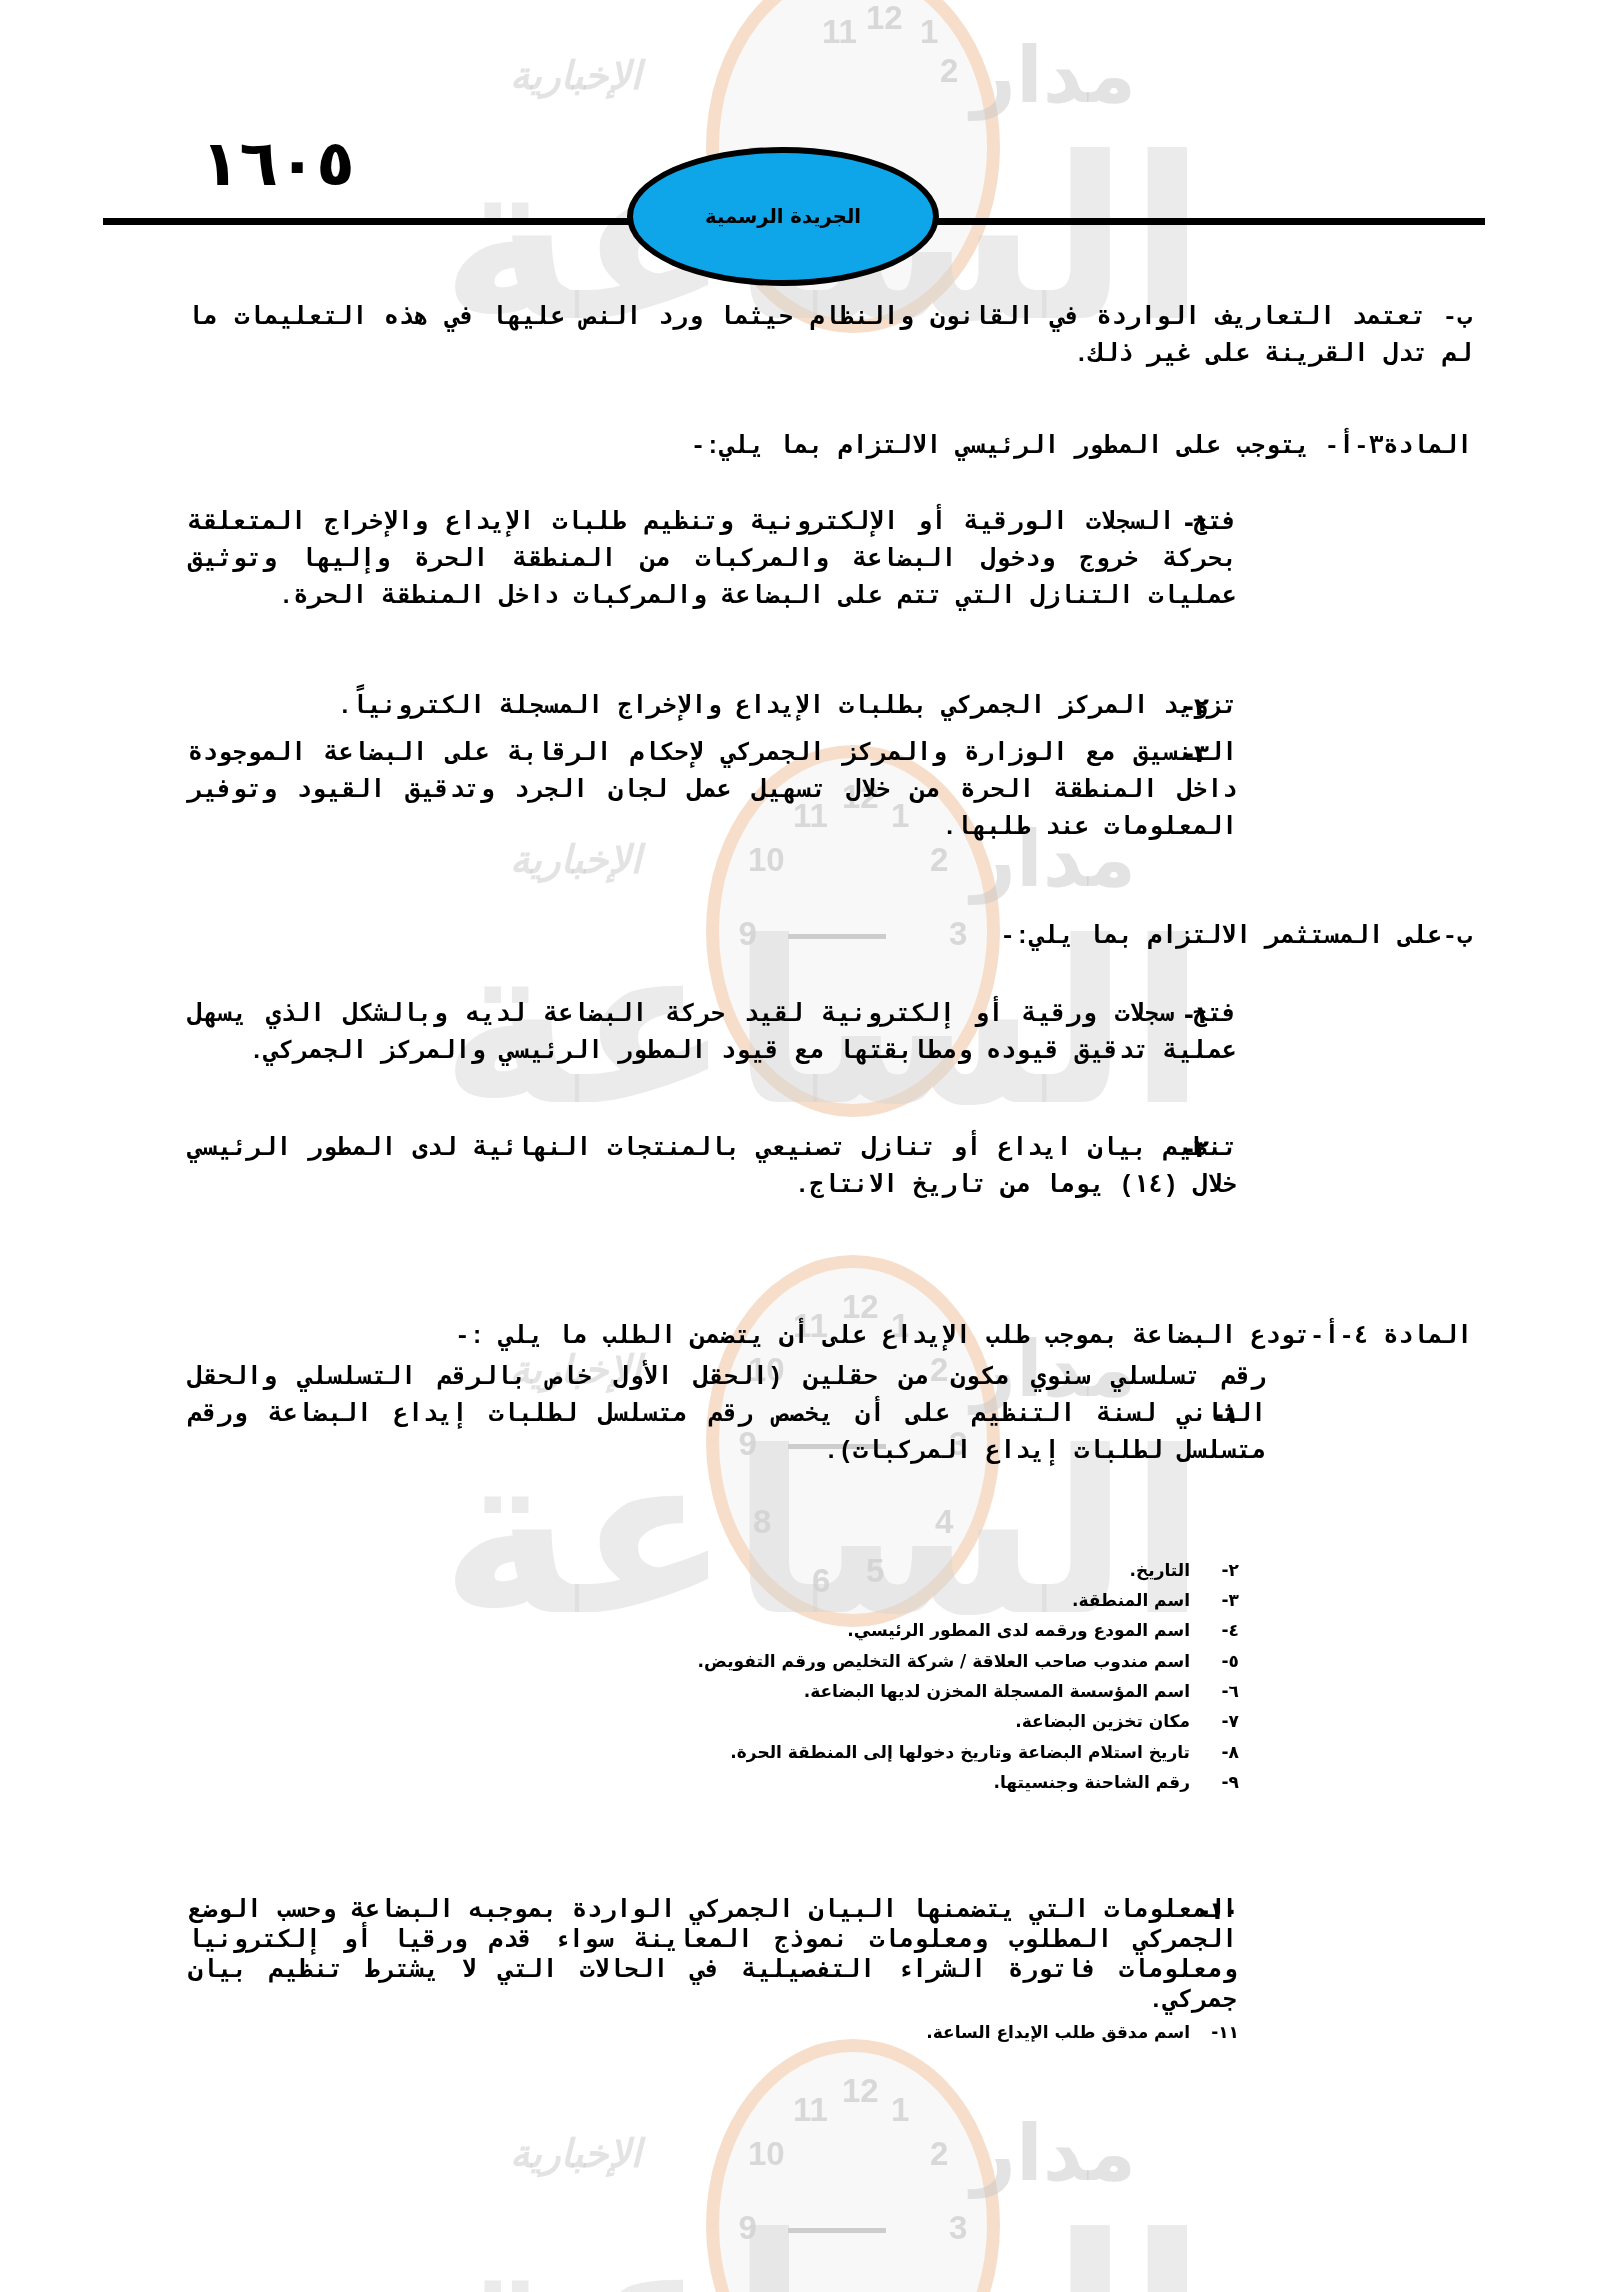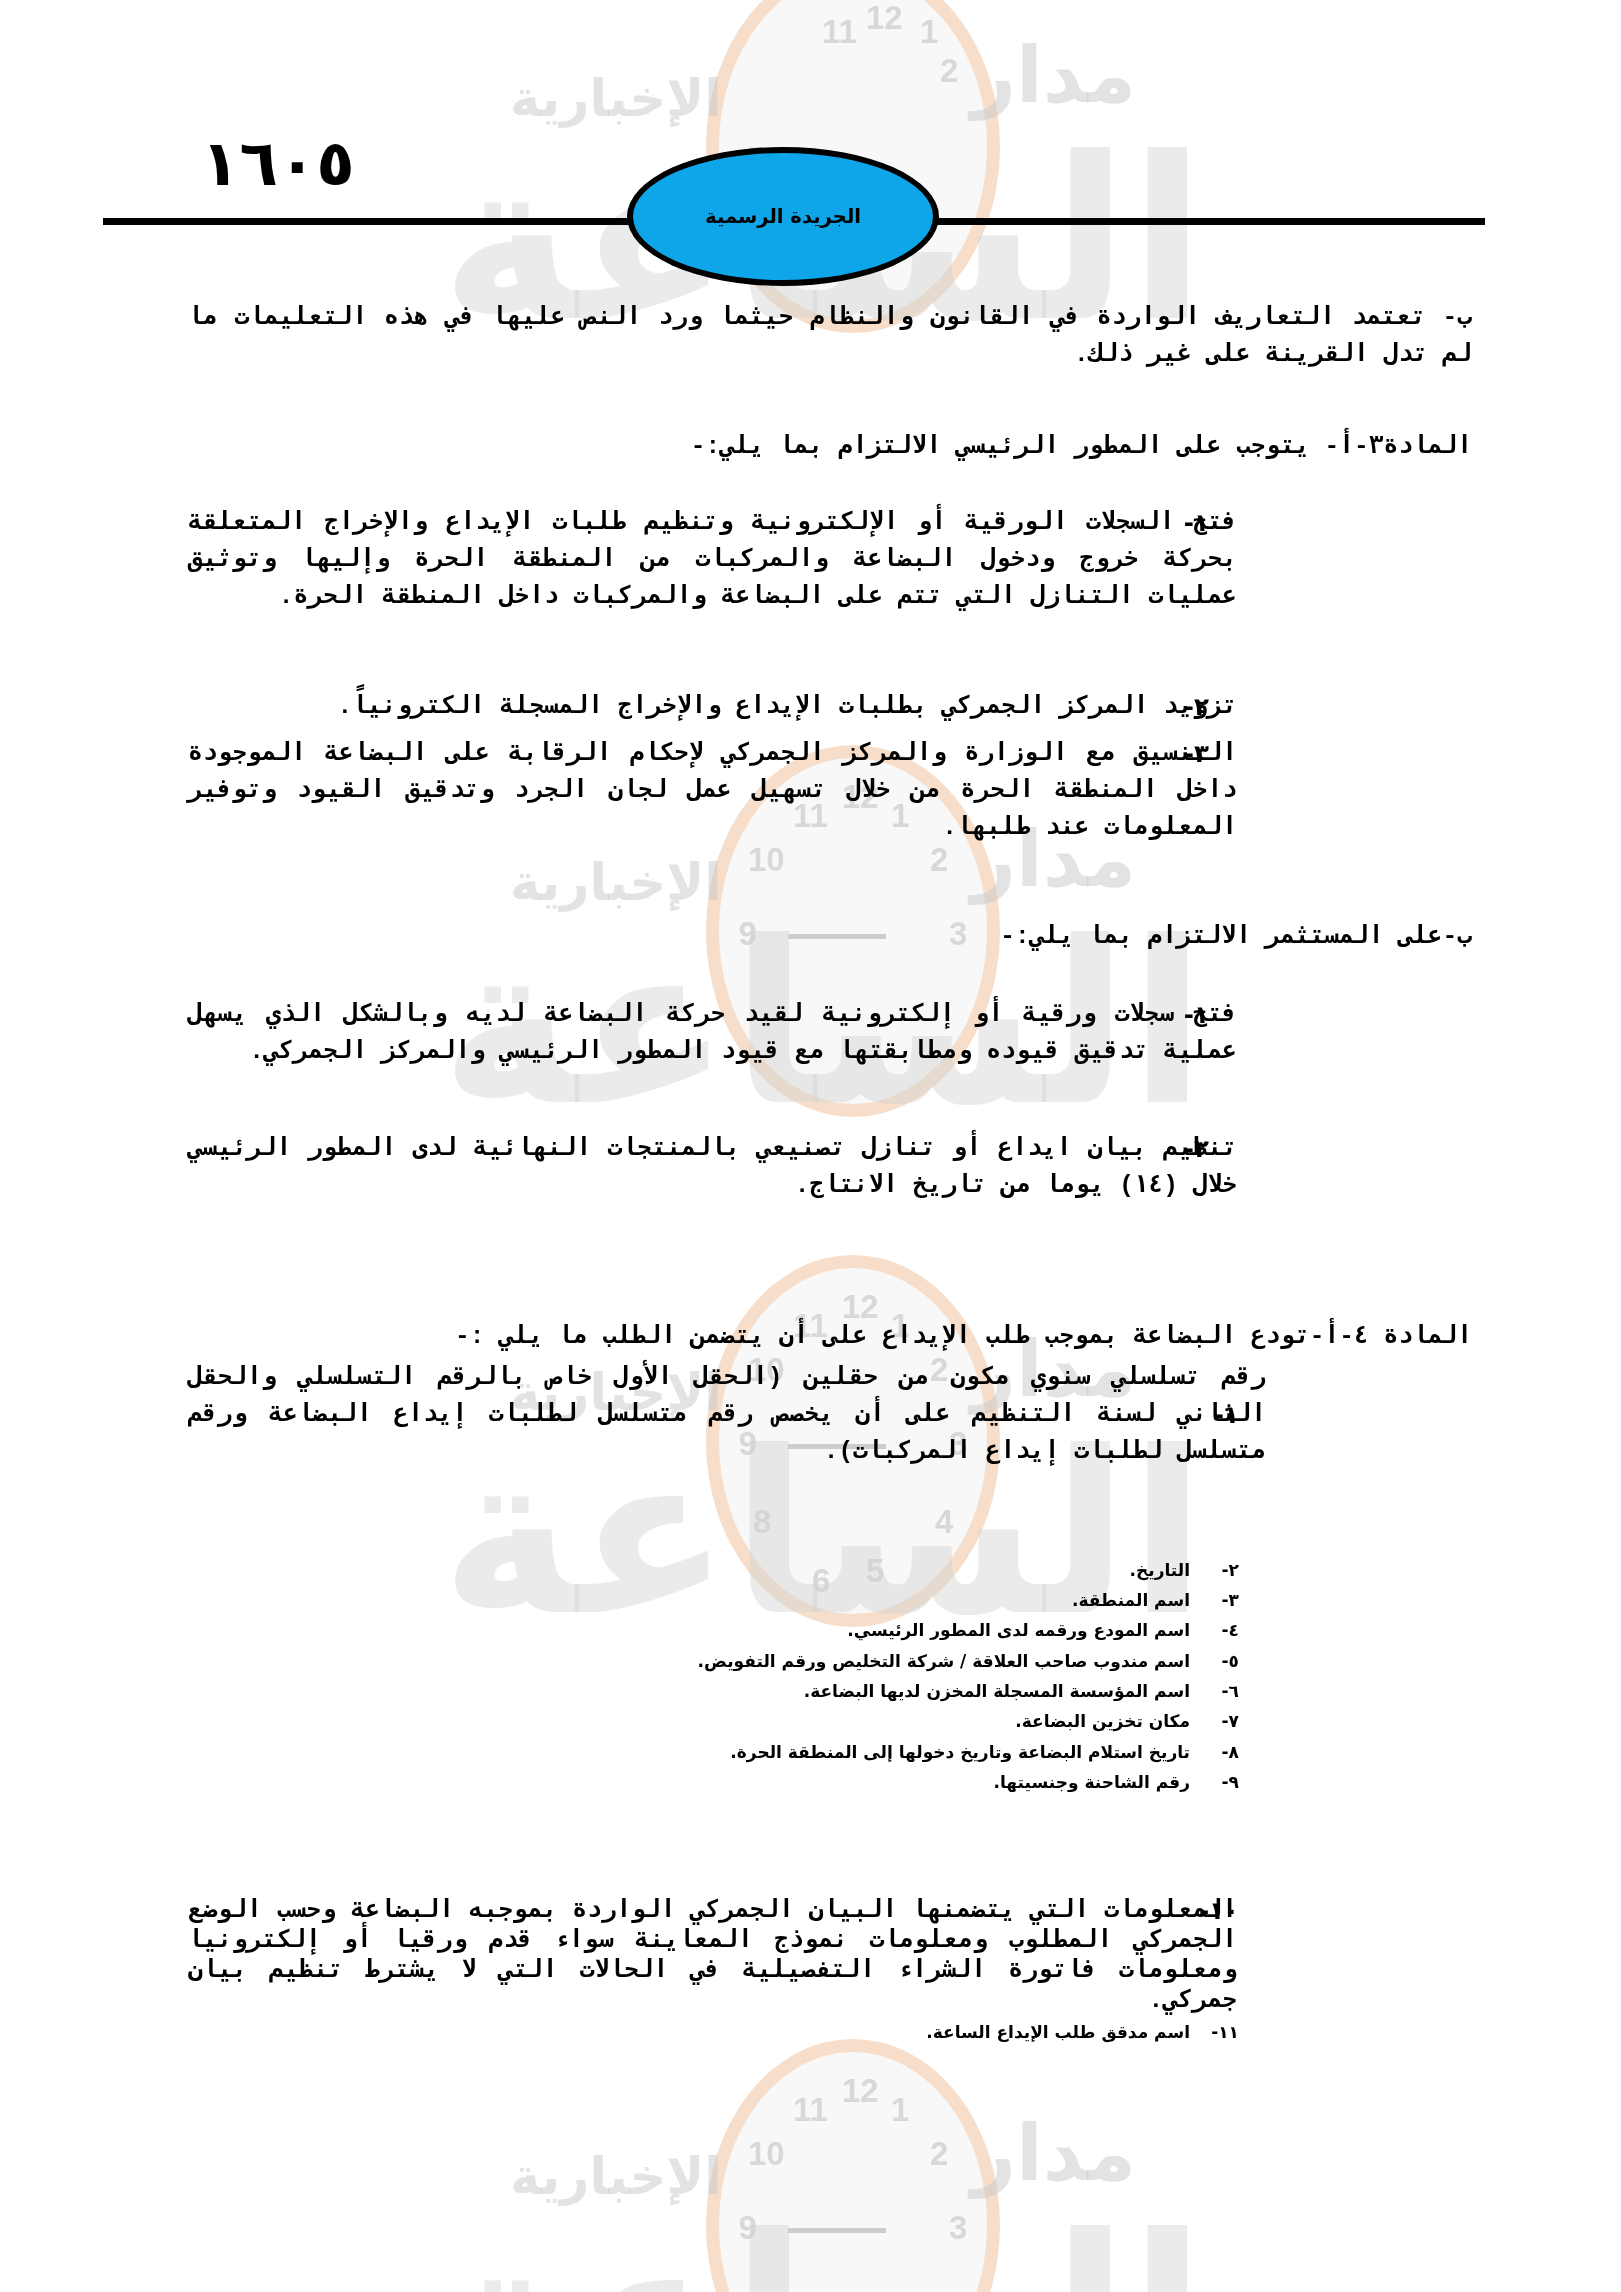--- a/index.html
+++ b/index.html
@@ -8,22 +8,22 @@
   .page { position:absolute; inset:0; }
 
   
   .wm { position:absolute; left:510px; width:706px; height:588px; pointer-events:none; }
   .wm .clock { position:absolute; left:196px; top:0; width:294px; height:372px;
     border-radius:50%; border:13.7px solid rgba(244,176,120,0.35);
     background:rgba(235,235,235,0.35); box-sizing:border-box; }
   .wm .clock .num { position:absolute; font-family:"Liberation Sans",sans-serif; font-weight:bold;
     font-size:33px; color:rgba(190,190,190,0.55); }
   .wm .clock .hand { position:absolute; background:rgba(170,170,170,0.55); transform-origin:left center; }
-  .wm .word-small { position:absolute; left:0; top:108px; font-size:51px; font-weight:bold;
-    color:rgba(200,200,200,0.5); direction:rtl; }
+  .wm .word-small { position:absolute; left:0; top:92px; font-size:39px; font-weight:bold;
+    color:rgba(200,200,200,0.5); direction:rtl;font-style:italic; }
   .wm .word-madar { position:absolute; left:461px; top:69px; font-size:78px; font-weight:bold;
     color:rgba(200,200,200,0.5); direction:rtl; }
   .wm .word-big { position:absolute; left:9.8px; top:167px; width:686px; text-align:center;
     font-size:225px; font-weight:bold; line-height:1; color:rgba(210,210,210,0.45); direction:rtl; }
 
   
   .page-number { position:absolute; left:201px; top:127px; font-size:63px; font-weight:bold;
     font-family:"DejaVu Sans",sans-serif; letter-spacing:2px; }
   .header-rule { position:absolute; left:103px; top:218px; width:1382px; height:6.9px; background:#000; }
   .header-oval { position:absolute; left:627px; top:147px; width:312px; height:139px;

